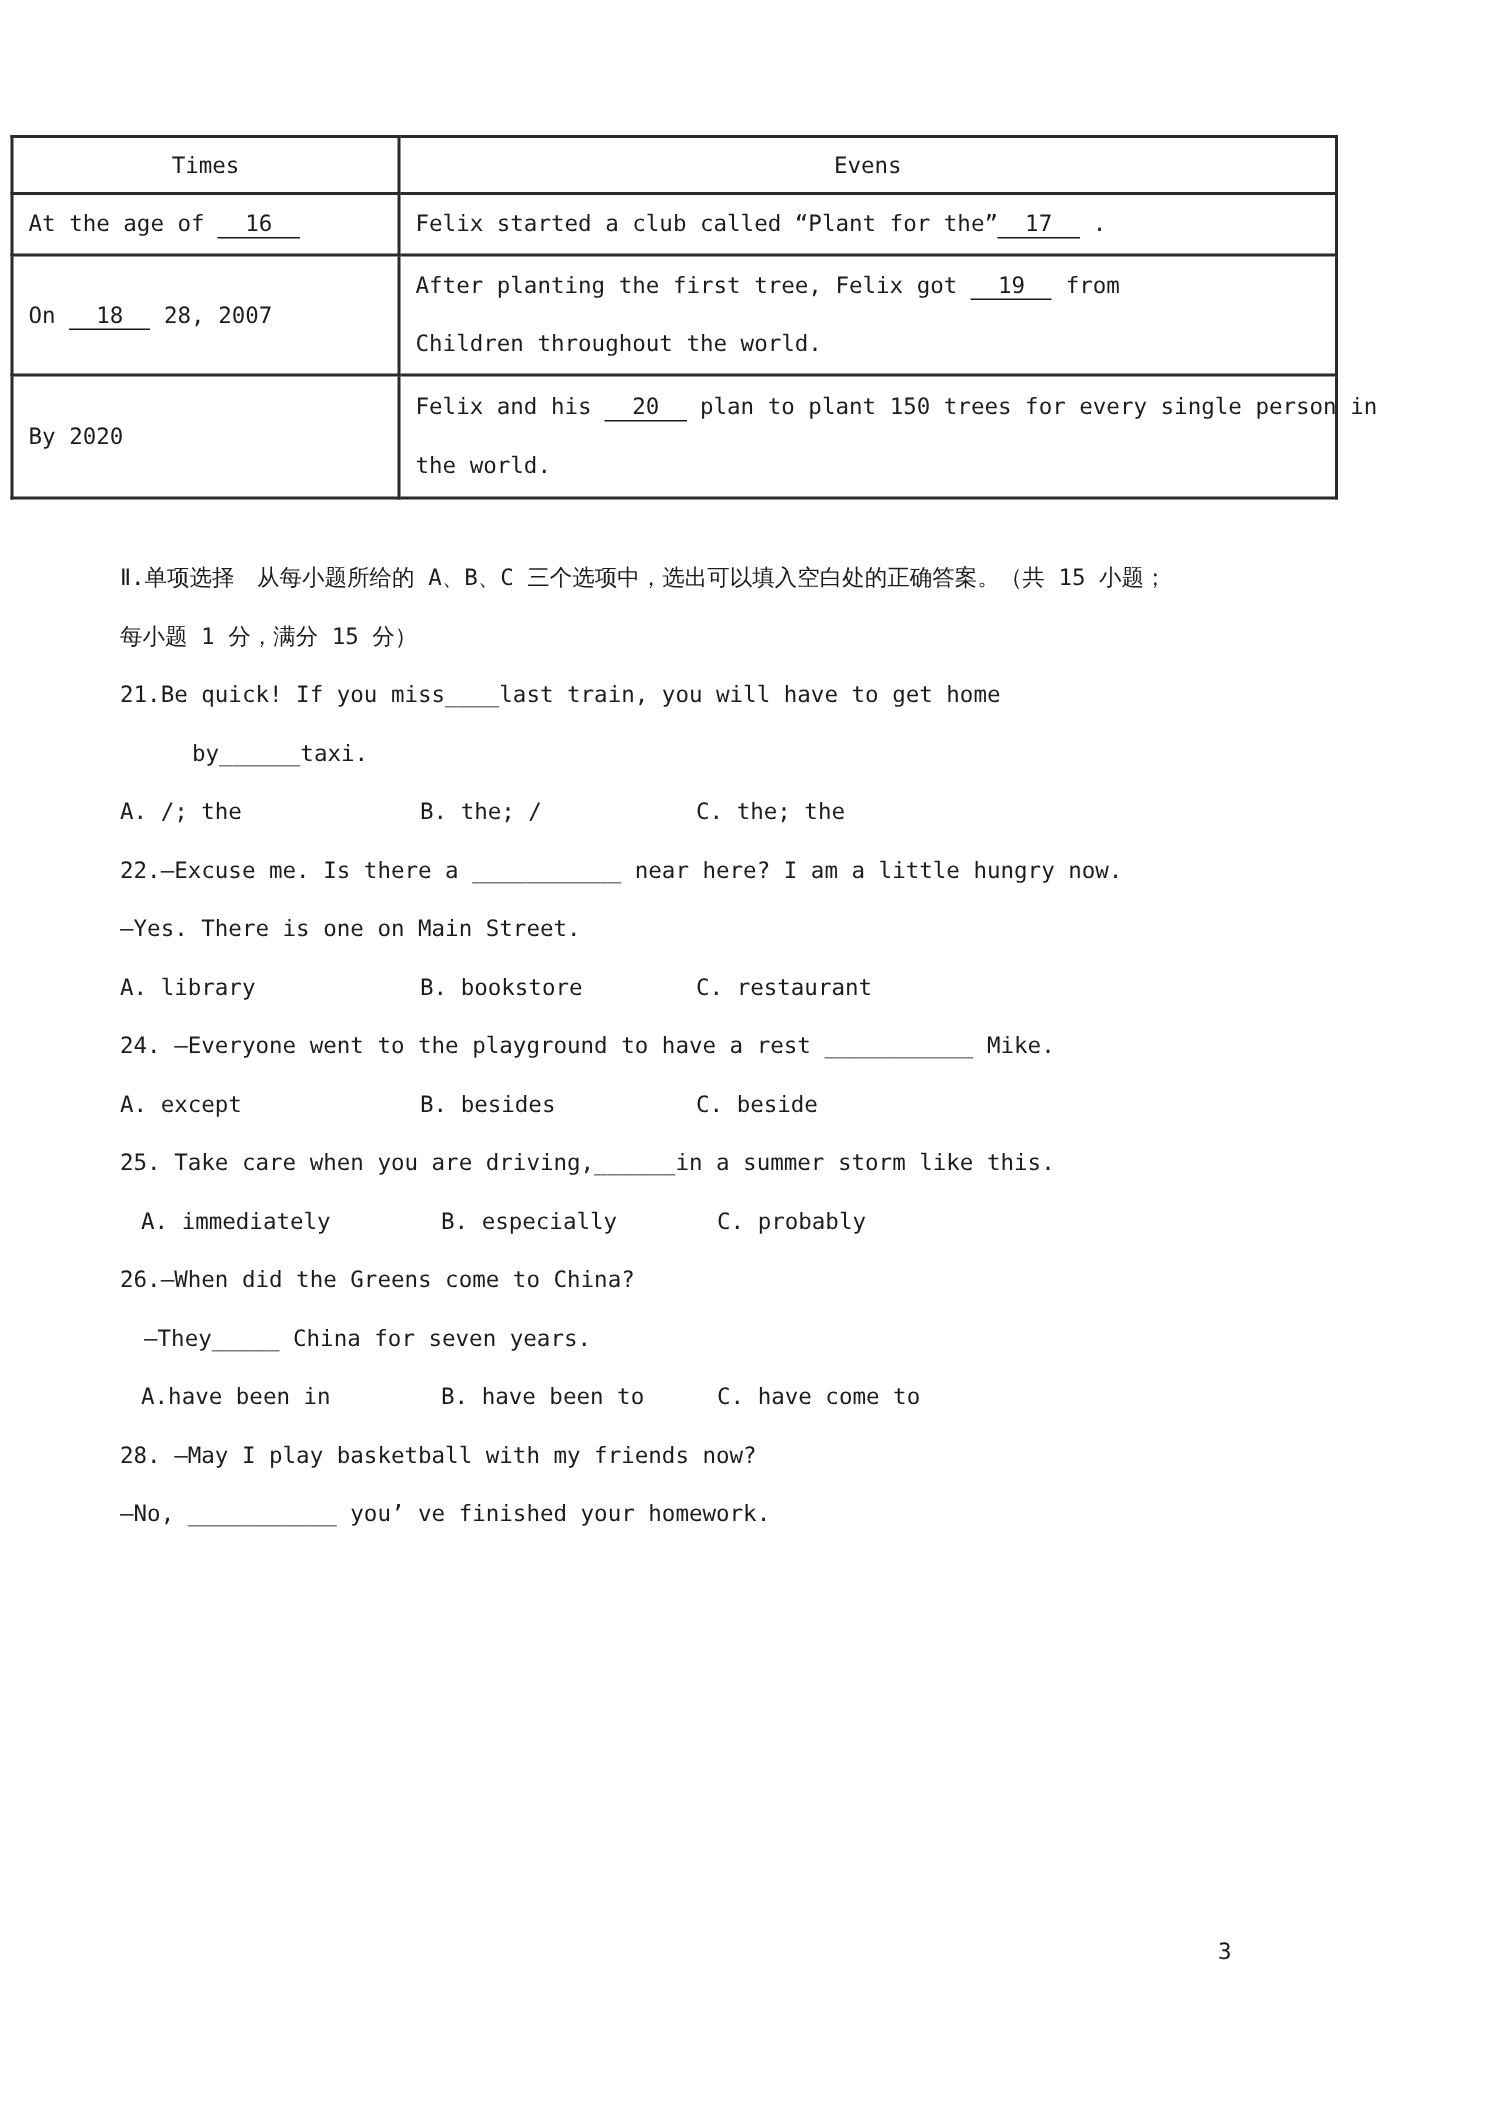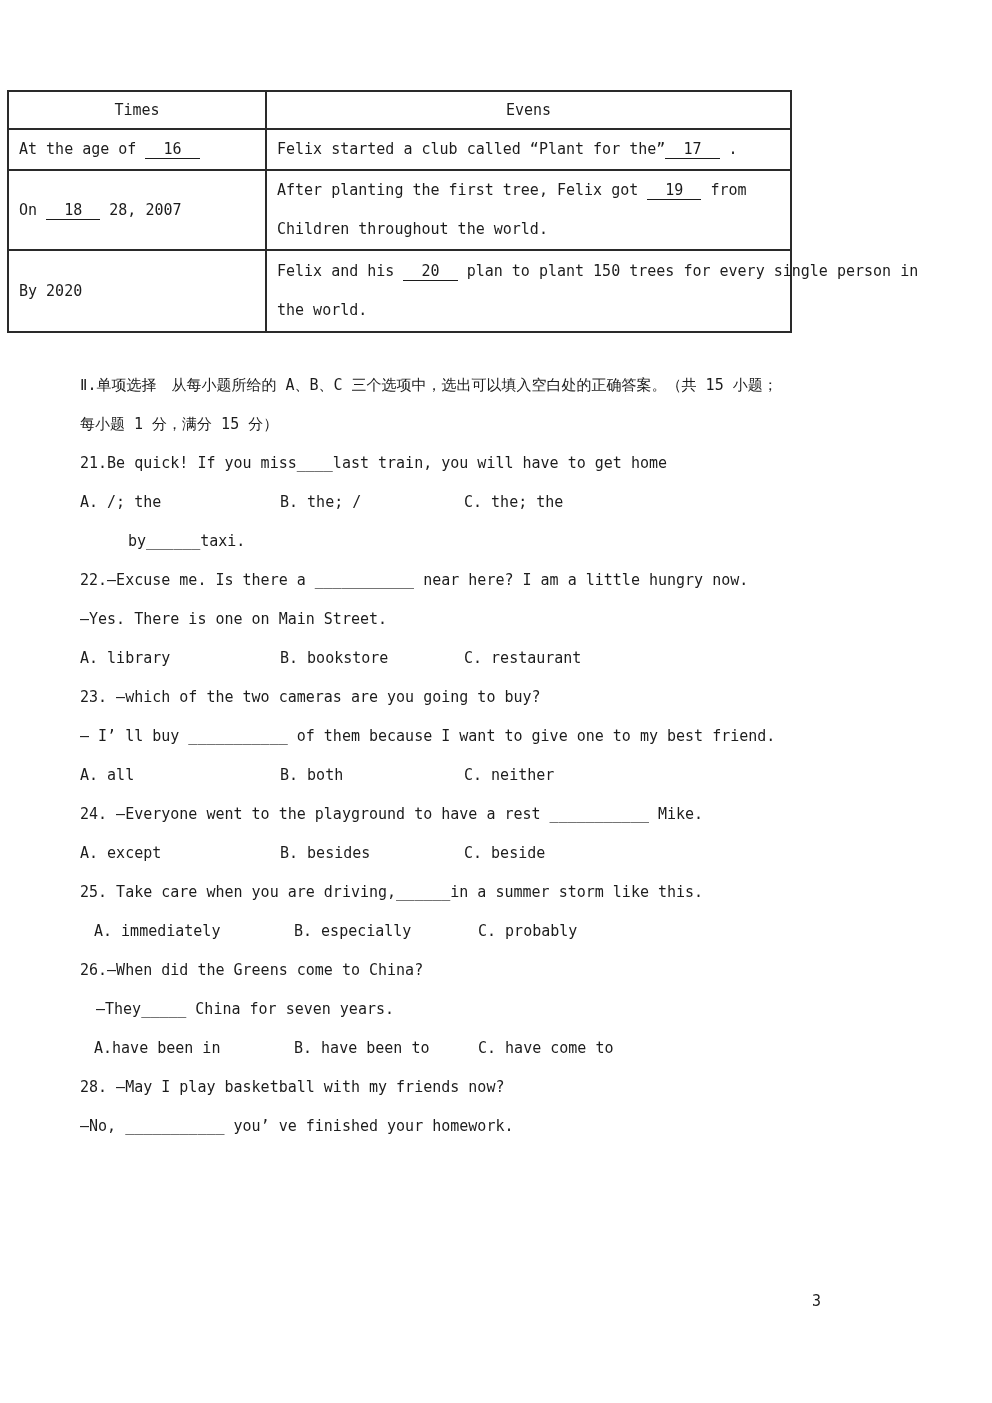--- a/index.html
+++ b/index.html
@@ -15,21 +15,21 @@
     font-family: "DejaVu Sans Mono", "Liberation Mono", monospace;
     font-size: 15px;
     color: #1c1c1c;
     overflow: hidden;
   }
   
   .table-wrap {
     position: absolute;
     left: 7px;
     top: 90px;
-    width: 785px;
+    width: 885px;
   }
   table.events-table {
     width: 100%;
     border-collapse: collapse;
     table-layout: fixed;
   }
   .events-table th, .events-table td {
     border: 2px solid #2a2a2a;
     padding: 0 0 0 10px;
     vertical-align: middle;
@@ -123,32 +123,27 @@
         </tbody>
     </table>
   </div>
 
   <div class="content">
     <div class="line">Ⅱ.单项选择　从每小题所给的 A、B、C 三个选项中，选出可以填入空白处的正确答案。（共 15 小题；</div>
     <div class="line">每小题 1 分，满分 15 分）</div>
     <div>
         <div class="question">
           <div class="line indent-0">21.Be quick! If you miss____last train, you will have to get home</div>
+          <div class="line indent-2">by______taxi.</div>
           <div class="line options-row opts-indent-0"><span class="opt">A. /; the</span><span class="opt">B. the; /</span><span class="opt">C. the; the</span></div>
-          <div class="line indent-2">by______taxi.</div>
         </div>
         <div class="question">
           <div class="line indent-0">22.—Excuse me. Is there a ___________ near here? I am a little hungry now.</div>
           <div class="line indent-0">—Yes. There is one on Main Street.</div>
           <div class="line options-row opts-indent-0"><span class="opt">A. library</span><span class="opt">B. bookstore</span><span class="opt">C. restaurant</span></div>
-        </div>
-        <div class="question">
-          <div class="line indent-0">23. —which of the two cameras are you going to buy?</div>
-          <div class="line indent-0">— I’ ll buy ___________ of them because I want to give one to my best friend.</div>
-          <div class="line options-row opts-indent-0"><span class="opt">A. all</span><span class="opt">B. both</span><span class="opt">C. neither</span></div>
         </div>
         <div class="question">
           <div class="line indent-0">24. —Everyone went to the playground to have a rest ___________ Mike.</div>
           <div class="line options-row opts-indent-0"><span class="opt">A. except</span><span class="opt">B. besides</span><span class="opt">C. beside</span></div>
         </div>
         <div class="question">
           <div class="line indent-0">25. Take care when you are driving,______in a summer storm like this.</div>
           <div class="line options-row opts-indent-1"><span class="opt">A. immediately</span><span class="opt">B. especially</span><span class="opt">C. probably</span></div>
         </div>
         <div class="question">

